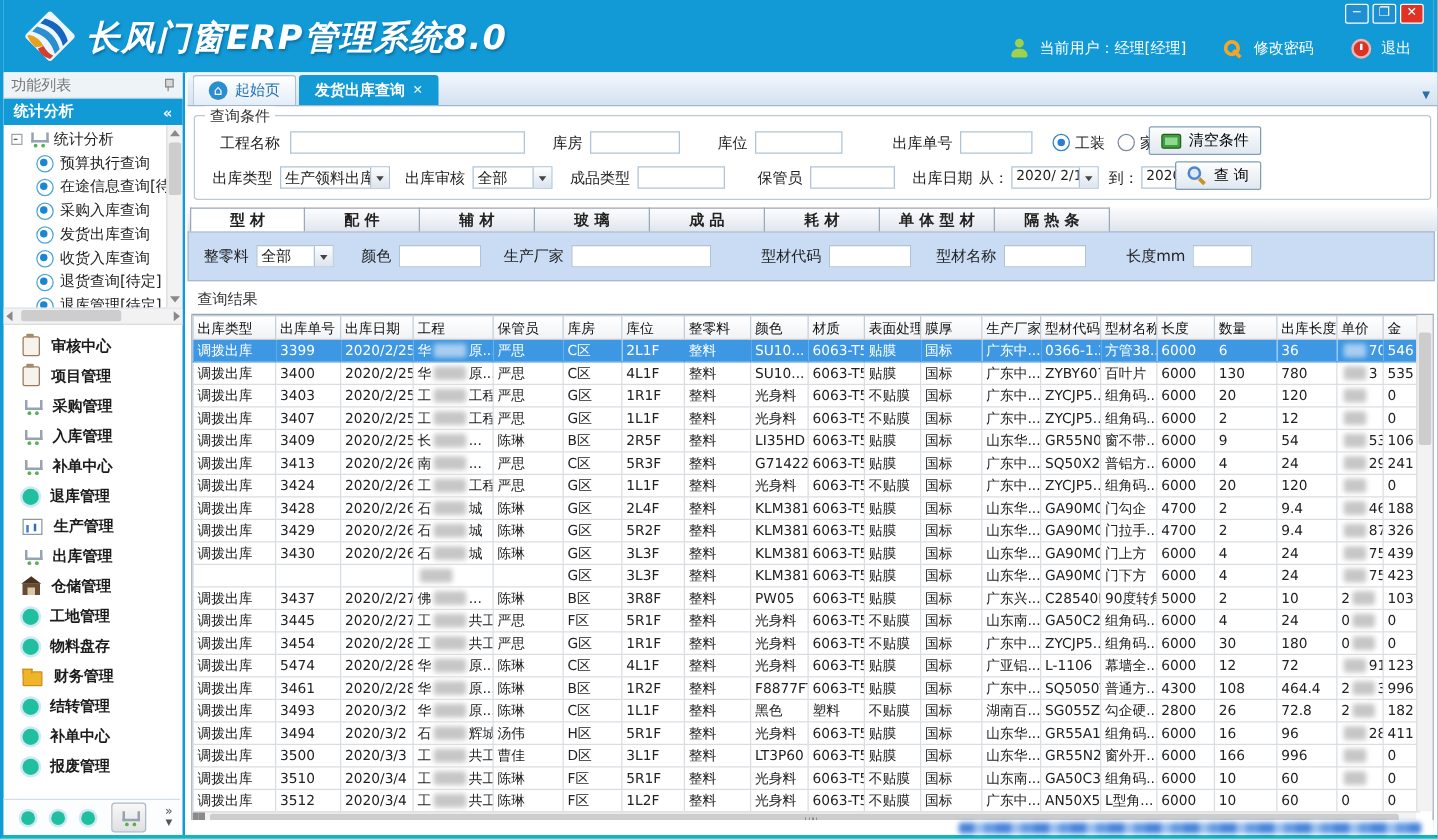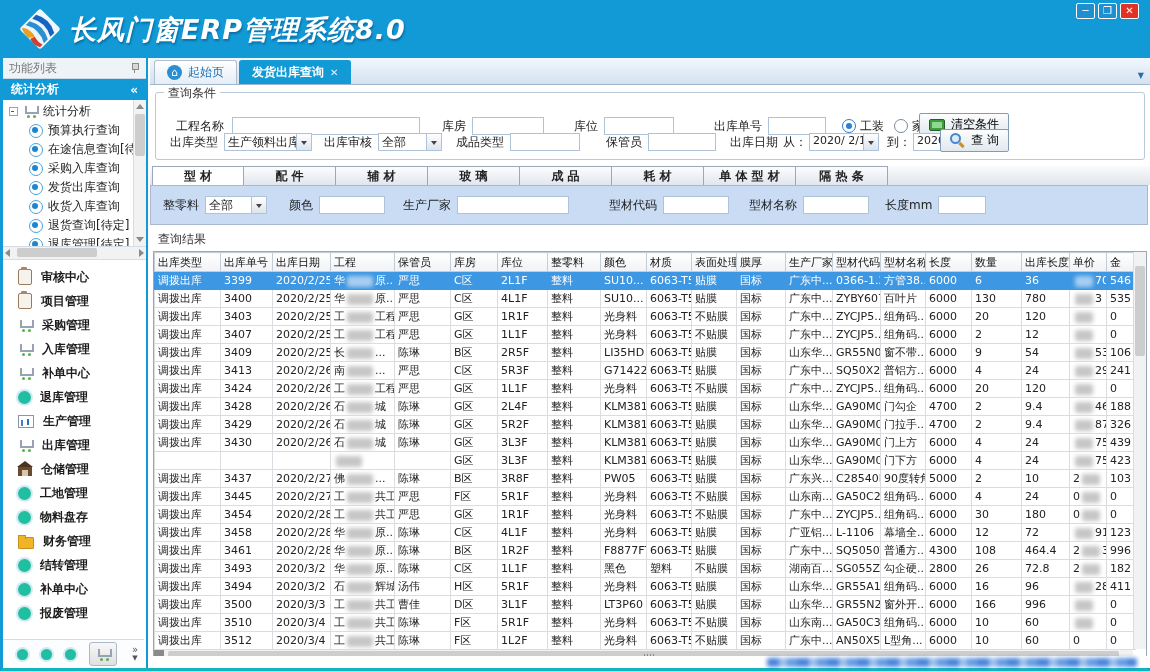--- a/index.html
+++ b/index.html
@@ -83,21 +83,21 @@
   .content{position:absolute;left:147px;top:58px;width:1000px;height:610px;background:#fff;}
   .tabbar{position:relative;height:26px;background:linear-gradient(#f2f7fc,#d4e2f1);border-bottom:1px solid #9fb6cc;display:flex;align-items:flex-end;padding-left:4px;}
   .tab{height:23px;display:flex;align-items:center;gap:6px;padding:0 12px;color:#1a6fb5;border:1px solid #aebfd0;border-bottom:none;border-radius:3px 3px 0 0;background:linear-gradient(#ffffff,#e4edf7);margin-right:2px;}
   .tab.active{background:#119ad6;color:#fff;font-weight:bold;border-color:#119ad6;}
   .tab .close{font-size:10px;font-weight:bold;opacity:.9;}
   .tab-caret{position:absolute;right:6px;bottom:4px;color:#2a6fa5;font-size:8px;}
   
   .qgroup{position:relative;margin:7px 5px 0 5px;height:66px;border:1px solid #b9c9d9;border-radius:3px;}
   .qlegend{position:absolute;top:-8px;left:8px;background:#fff;padding:0 4px;color:#333;}
   .qrow{position:absolute;left:0;right:0;height:22px;display:flex;align-items:center;}
-  .qrow.r1{top:22px;font-family:Liberation Mono, monospace;}  .qrow.r2{top:38px;}
+  .qrow.r1{top:10px;font-family:Liberation Mono, monospace;}  .qrow.r2{top:38px;}
   .ql{white-space:nowrap;color:#222;}
   .inp{height:18px;box-sizing:border-box;border:1px solid #aec3d8;background:#fff;font:inherit;padding:0 3px;}
   .combo{height:18px;box-sizing:border-box;border:1px solid #aec3d8;background:#fff;display:flex;align-items:flex-start;}
   .combo .cv{flex:1;padding:0 3px;white-space:nowrap;overflow:hidden;}
   .combo .dd{width:14px;align-self:stretch;background:linear-gradient(#fefefe,#dde4ee);border-left:1px solid #aec3d8;position:relative;}
   .combo .dd::after{content:"";position:absolute;left:4px;top:7px;border-left:3px solid transparent;border-right:3px solid transparent;border-top:4px solid #444;}
   .radio{width:12px;height:12px;border:1px solid #7a8aa0;border-radius:50%;background:#fff;position:relative;display:inline-block;vertical-align:-2px;}
   .radio.sel{border-color:#2a7fd0;}
   .radio.sel::after{content:"";position:absolute;left:3px;top:3px;width:6px;height:6px;border-radius:50%;background:#2a7fd0;}
   .btn{height:23px;box-sizing:border-box;display:flex;align-items:center;gap:6px;padding:0 9px;background:linear-gradient(#fdfdfd,#e0e8f0);border:1px solid #7f9db9;border-radius:2px;font:inherit;}
@@ -140,20 +140,30 @@
         <path d="M10 26 Q24 18 38 26 L38 32 Q24 24 10 32 Z" fill="#2a8fd0"></path>
         <path d="M10 36 Q18 31 26 34 L22 40 Q15 40 10 38 Z" fill="#e8a020"></path>
         <path d="M26 34 Q33 36 38 34 L38 38 Q30 42 24 39 Z" fill="#d04030"></path>
       </g>
     </svg>
     <div class="apptitle">长风门窗ERP管理系统8.0</div>
     <div class="winctl">
       <div class="wbtn">─</div>
       <div class="wbtn">❐</div>
       <div class="wbtn close">✕</div>
+    </div>
+    <div class="userbar">
+      <span class="i-user"></span>
+      <span>当前用户：经理[经理]</span>
+      <span class="gap"></span>
+      <span class="i-key"></span>
+      <span>修改密码</span>
+      <span class="gap"></span>
+      <span class="i-power"></span>
+      <span>退出</span>
     </div>
   </div>
 
   <div class="sidebar">
     <div class="side-head">
       <span>功能列表</span>
       <span class="i-pin"></span>
     </div>
     <div class="side-sect">
       <span>统计分析</span>
@@ -374,21 +384,21 @@
           <span class="dd"></span>
       </span>
       <span class="ql" style="margin-left:22px;">颜色</span>
       <input class="inp" style="margin-left: 6px; width: 66px;">
       <span class="ql" style="margin-left:18px;">生产厂家</span>
       <input class="inp" style="margin-left: 6px; width: 112px;">
       <span class="ql" style="margin-left:40px;">型材代码</span>
       <input class="inp" style="margin-left: 6px; width: 66px;">
       <span class="ql" style="margin-left:20px;">型材名称</span>
       <input class="inp" style="margin-left: 6px; width: 66px;">
-      <span class="ql" style="margin-left:16px;">长度mm</span>
+      <span class="ql" style="margin-left:32px;">长度mm</span>
       <input class="inp" style="margin-left: 6px; width: 48px;">
     </div>
 
     <div class="rlabel">查询结果</div>
 
     <div class="gridwrap">
       <table class="grid">
           <colgroup>
             <col style="width: 66px;">
             <col style="width: 52px;">
@@ -739,21 +749,21 @@
               <td>ZYCJP5...</td>
               <td>组角码...</td>
               <td>6000</td>
               <td>30</td>
               <td>180</td>
               <td>0<span class="bx p"></span></td>
               <td>0</td>
             </tr>
             <tr>
               <td>调拨出库</td>
-              <td>3458</td>
+              <td>5474</td>
               <td>2020/2/28</td>
               <td>华<span class="bx"></span>原...</td>
               <td>陈琳</td>
               <td>C区</td>
               <td>4L1F</td>
               <td>整料</td>
               <td>光身料</td>
               <td>6063-T5</td>
               <td>贴膜</td>
               <td>国标</td>

